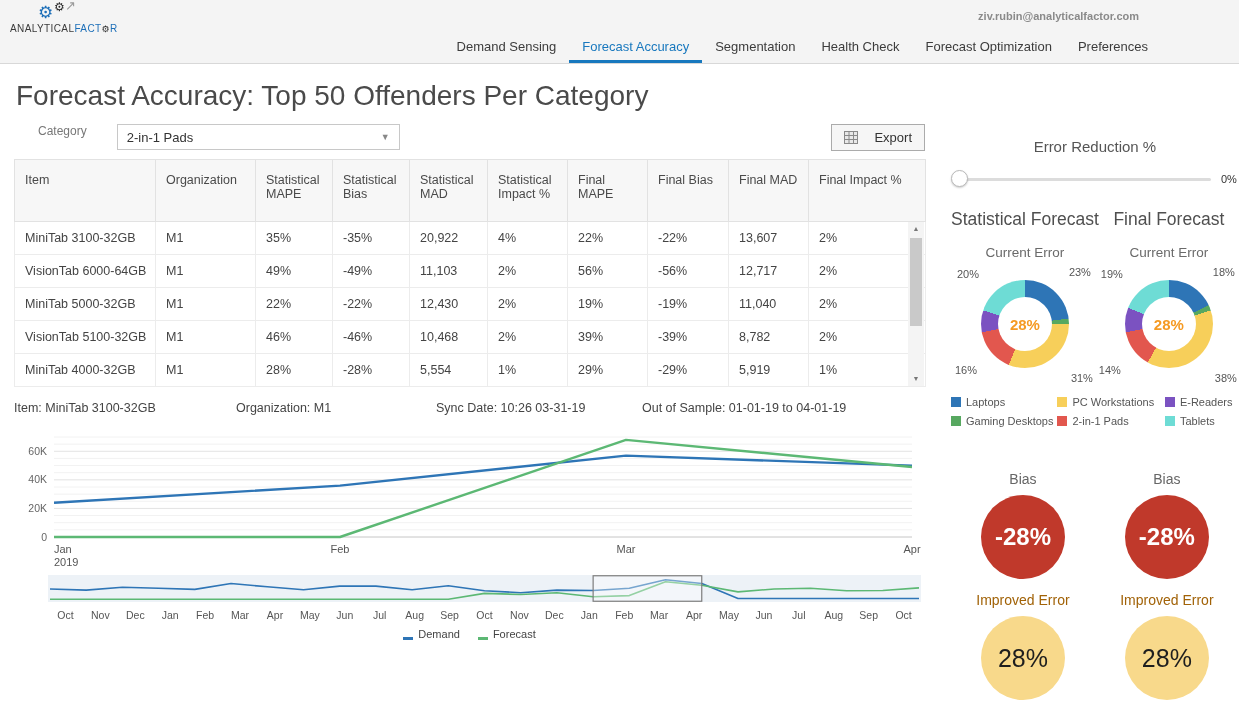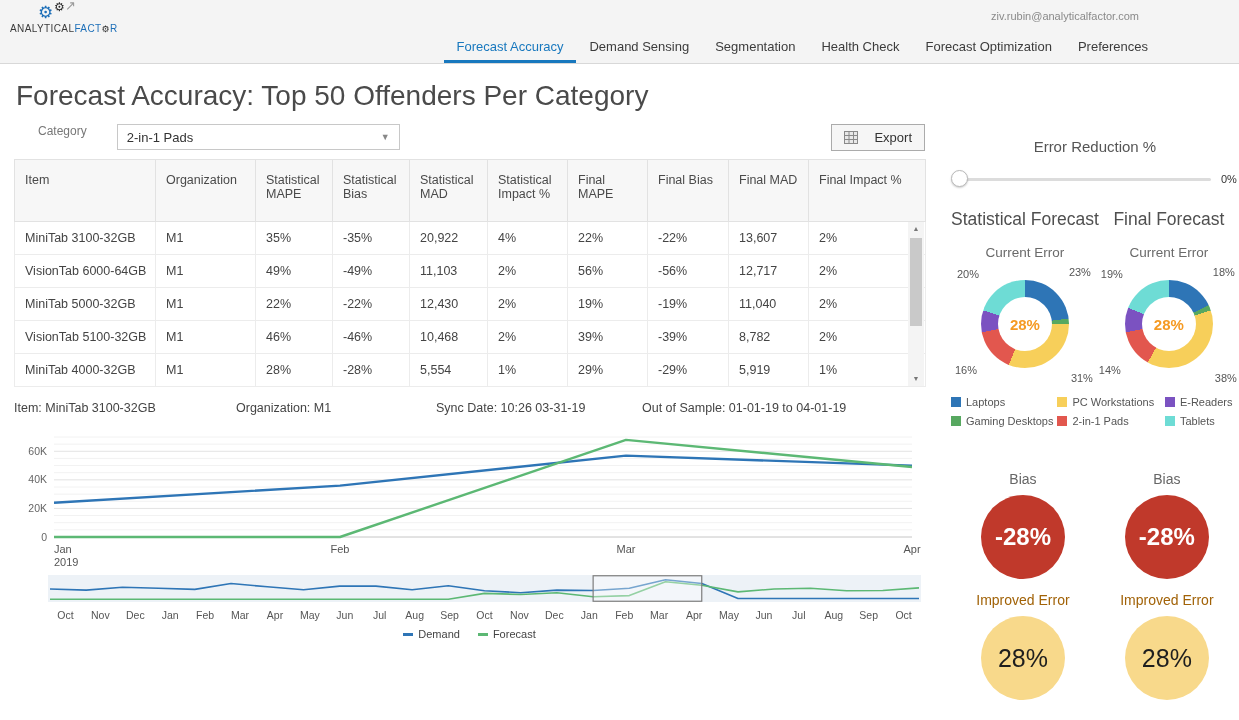--- a/index.html
+++ b/index.html
@@ -11,21 +11,21 @@
   .header { position:relative; height:64px; background:#f4f4f4; border-bottom:1px solid #d8d8d8; }
   .logo { position:absolute; left:10px; top:1px; width:110px; }
   .logo-gears { position:relative; height:22px; }
   .gear-big { position:absolute; left:28px; top:1px; font-size:17px; color:#1d6fb8; }
   .gear-small { position:absolute; left:44px; top:-1px; font-size:12px; color:#2b2b2b; }
   .logo-arrow { position:absolute; left:55px; top:-3px; font-size:13px; color:#9a9a9a; }
   .logo-text { font-size:10px; font-weight:normal; letter-spacing:.4px; color:#3a3a3a; white-space:nowrap; }
   .logo-text .factor { color:#1d6fb8; }
   .logo-text .gear-o { color:#2b2b2b; font-size:9px; }
   .app-title { position:absolute; left:122px; top:8px; font-size:15px; color:#333; }
-  .email { position:absolute; right:100px; top:10px; font-size:11px; color:#8a8a8a; }
+  .email { position:absolute; right:100px; top:10px; font-size:11px; color:#8a8a8a;font-weight:bold; }
   .nav { position:absolute; right:78px; bottom:0; display:flex; }
   .tab { padding:9px 13px; font-size:13px; color:#3c3c3c; cursor:pointer; white-space:nowrap; }
   .tab.active { color:#1878be; border-bottom:3px solid #1878be; padding-bottom:6px; }
 
   
   .page-title { margin:16px 0 12px 16px; font-size:28px; font-weight:300; color:#4a4a4a; }
 
   .main { display:flex; align-items:flex-start; }
   .left-col { width:911px; margin-left:14px; flex:none; }
 
@@ -53,21 +53,21 @@
   .detail-bar { display:flex; margin-top:14px; font-size:12.5px; color:#444; }
   .detail-bar span:nth-child(1){ width:222px; }
   .detail-bar span:nth-child(2){ width:200px; }
   .detail-bar span:nth-child(3){ width:206px; }
 
   
   .chart-area { margin-top:16px; }
   .mini-months { display:flex; margin-left:34px; width:873px; margin-top:2px; }
   .mini-months span { flex:1; text-align:center; font-size:10.5px; color:#555; }
   .chart-legend { display:flex; justify-content:center; align-items:center; gap:18px; margin-top:7px; font-size:11px; color:#444; }
-  .chart-legend .li { display:flex; align-items:center; gap:5px; }
+  .chart-legend .li { display:flex; align-items:flex-end; gap:5px; }
   .dash { width:10px; height:3px; display:inline-block; }
 
   
   .right-col { flex:1; padding:0 34px 0 26px; }
   .er-title { text-align:center; font-size:15px; color:#555; margin-top:14px; }
   .slider-row { display:flex; align-items:center; gap:10px; margin:18px 2px 0 2px; }
   .slider-track { position:relative; flex:1; height:3px; background:#dcdcdc; border-radius:2px; }
   .slider-handle { position:absolute; left:-2px; top:-8px; width:17px; height:17px; background:#fff;
                    border:1px solid #b9b9b9; border-radius:50%; box-shadow:0 1px 2px rgba(0,0,0,.2); cursor:pointer; }
   .slider-val { font-size:11px; color:#333; }
@@ -100,22 +100,22 @@
       <span class="gear-big">⚙</span>
       <span class="gear-small">⚙</span>
       <span class="logo-arrow">↗</span>
     </div>
     <div class="logo-text">
       <span>ANALYTICAL</span><span class="factor">FACT</span><span class="gear-o">⚙</span><span class="factor">R</span>
     </div>
   </div>
   <div class="email">ziv.rubin@analyticalfactor.com</div>
   <div class="nav" id="nav">
+      <div class="tab">Demand Sensing</div>
       <div class="tab active">Forecast Accuracy</div>
-      <div class="tab">Demand Sensing</div>
       <div class="tab">Segmentation</div>
       <div class="tab">Health Check</div>
       <div class="tab">Forecast Optimization</div>
       <div class="tab">Preferences</div>
     </div>
 </div>
 
 <div class="page-title">Forecast Accuracy: Top 50 Offenders Per Category</div>
 
 <div class="main">

